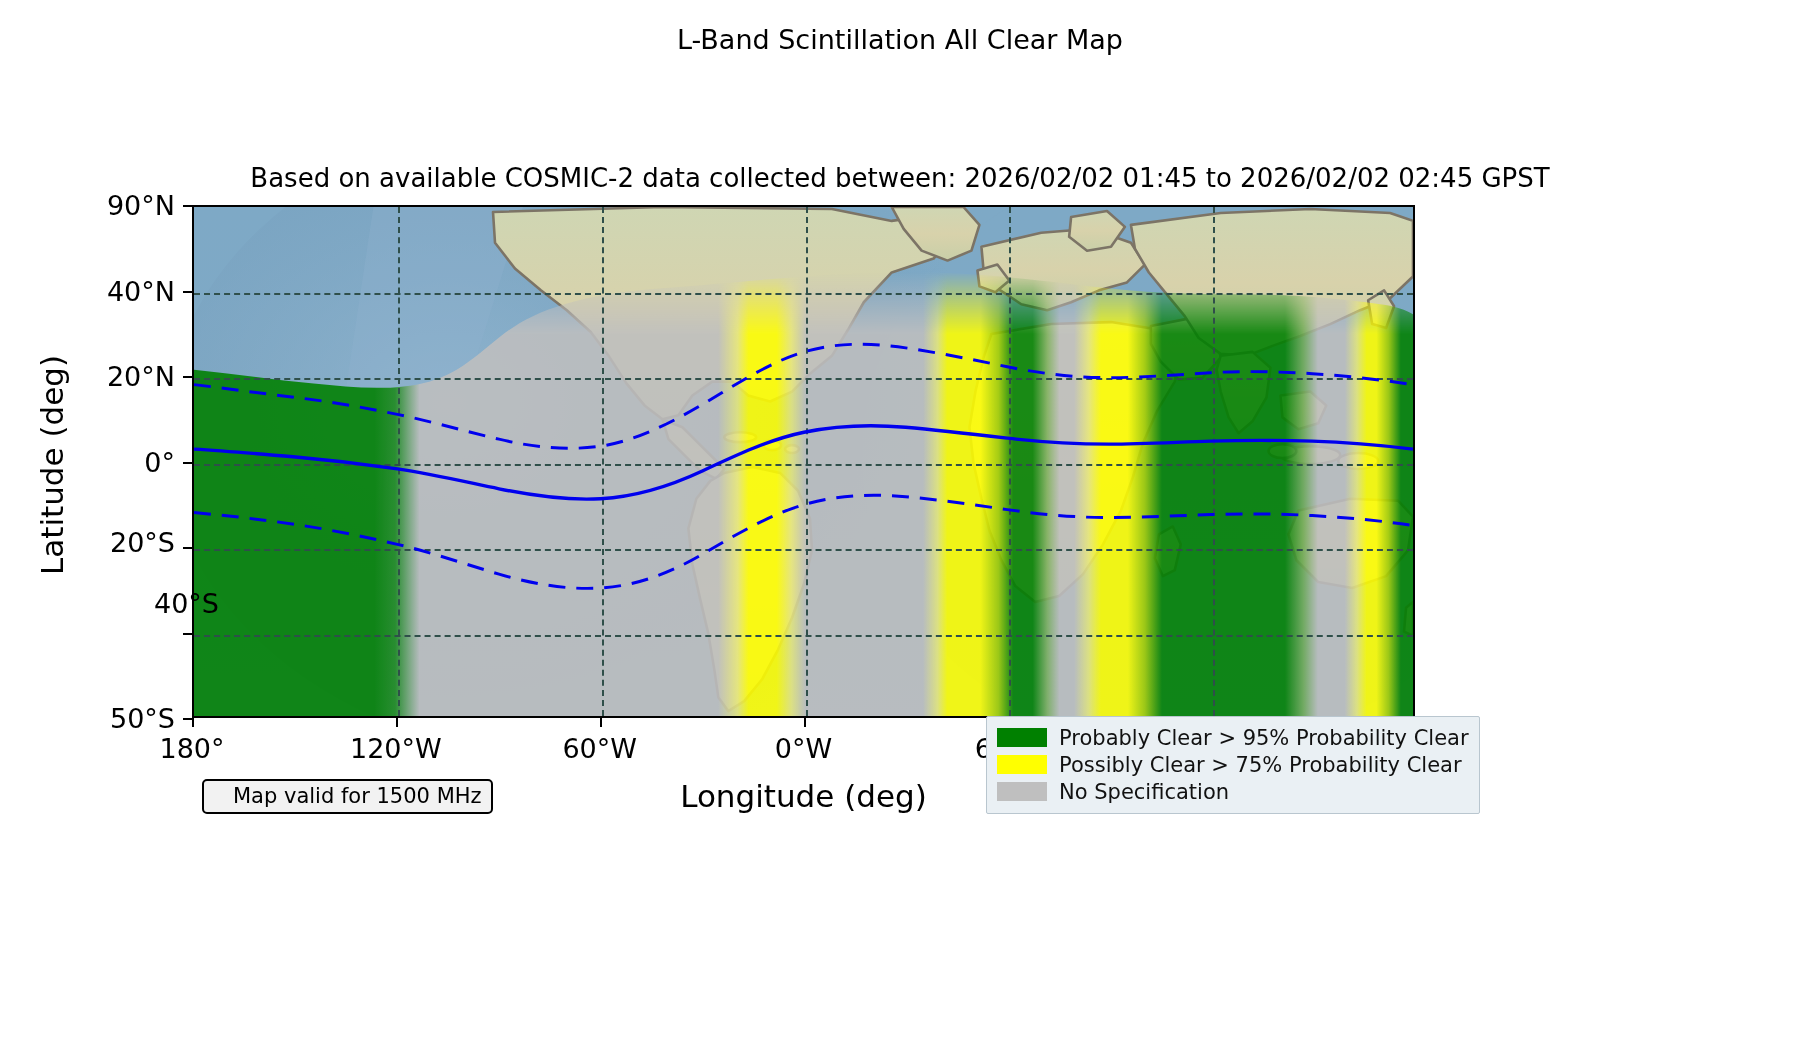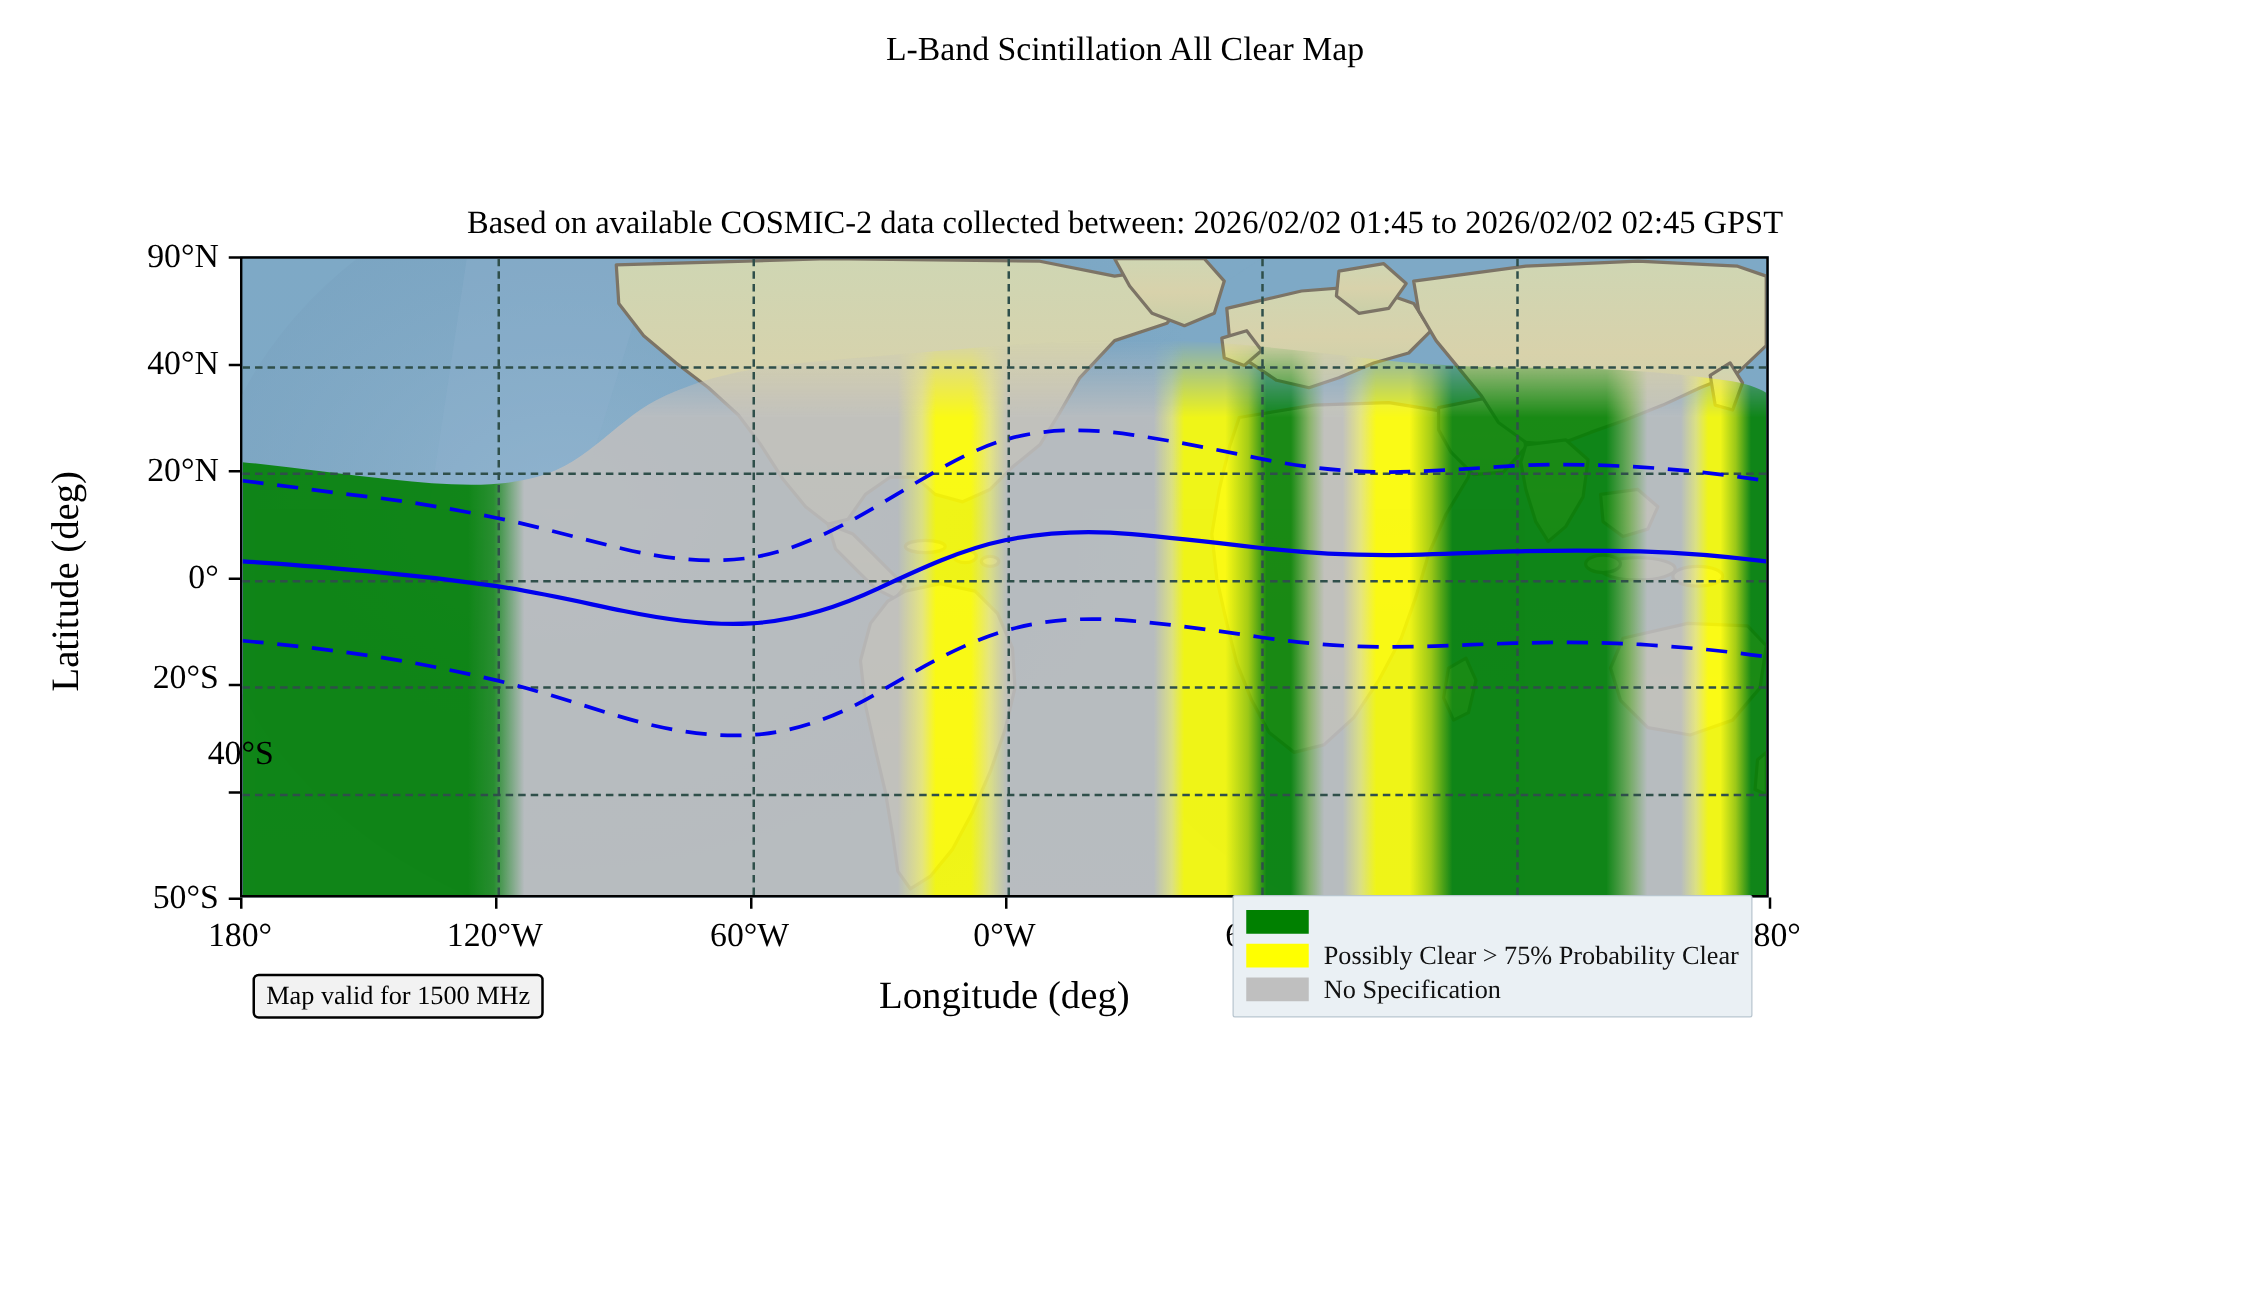--- a/index.html
+++ b/index.html
@@ -1,21 +1,21 @@
 <!DOCTYPE html>
 <html><head>
 <meta charset="utf-8">
 <style>
   html,body{margin:0;padding:0;}
   body{
     width:1800px;height:1050px;background:#ffffff;
     font-family:"DejaVu Sans", sans-serif;
     overflow:hidden;position:relative;
   }
-  #root{position:absolute;left:0;top:0;width:1800px;height:1050px;font-family:Liberation Serif, serif;}
+  #root{position:absolute;left:0;top:0;width:1800px;height:1050px;}
 
   
   .title-line{
     position:absolute;left:0;width:1800px;text-align:center;
     color:#000;white-space:nowrap;
   }
   #title-main{top:24px;font-size:27px;}
   #title-valid{top:95px;font-size:27px;}
   #title-source{top:163px;font-size:26px;}
 
@@ -77,21 +77,21 @@
     width:50px;height:19px;margin-right:12px;flex:0 0 auto;display:block;
   }
   .legend-label{font-size:21px;color:#111;white-space:nowrap;}
 
   
   #freq-box{
     position:absolute;left:202px;top:779px;
     background:#f2f2f2;border:2.2px solid #000;border-radius:5px;
     padding:3px 9px 4px 9px;z-index:40;
   }
-  #freq-text{font-size:21px;color:#000;white-space:nowrap;}
+  #freq-text{font-size:21px;color:#000;white-space:nowrap;margin-left:20px;}
 </style>
 </head>
 <body>
 
 <div id="root">
 
   <div class="title-line" id="title-main">L-Band Scintillation All Clear Map</div>
   <div class="title-line" id="title-source">Based on available COSMIC-2 data collected between: 2026/02/02 01:45 to 2026/02/02 02:45 GPST</div>
 
   <div id="ylabel-wrap">
@@ -304,20 +304,21 @@
                  C1054,309 1088,309 1122,311
                  C1156,313 1190,316 1223,321"></path>
       </svg>
 
     </div>
   </div>
 
   <div id="legend-box">
     <div class="legend-row">
       <span class="legend-swatch" style="background:#008000"></span>
+      <span class="legend-label">Probably Clear &gt; 95% Probability Clear</span>
     </div>
     <div class="legend-row">
       <span class="legend-swatch" style="background:#ffff00"></span>
       <span class="legend-label">Possibly Clear &gt; 75% Probability Clear</span>
     </div>
     <div class="legend-row">
       <span class="legend-swatch" style="background:#bfbfbf"></span>
       <span class="legend-label">No Specification</span>
     </div>
   </div>

